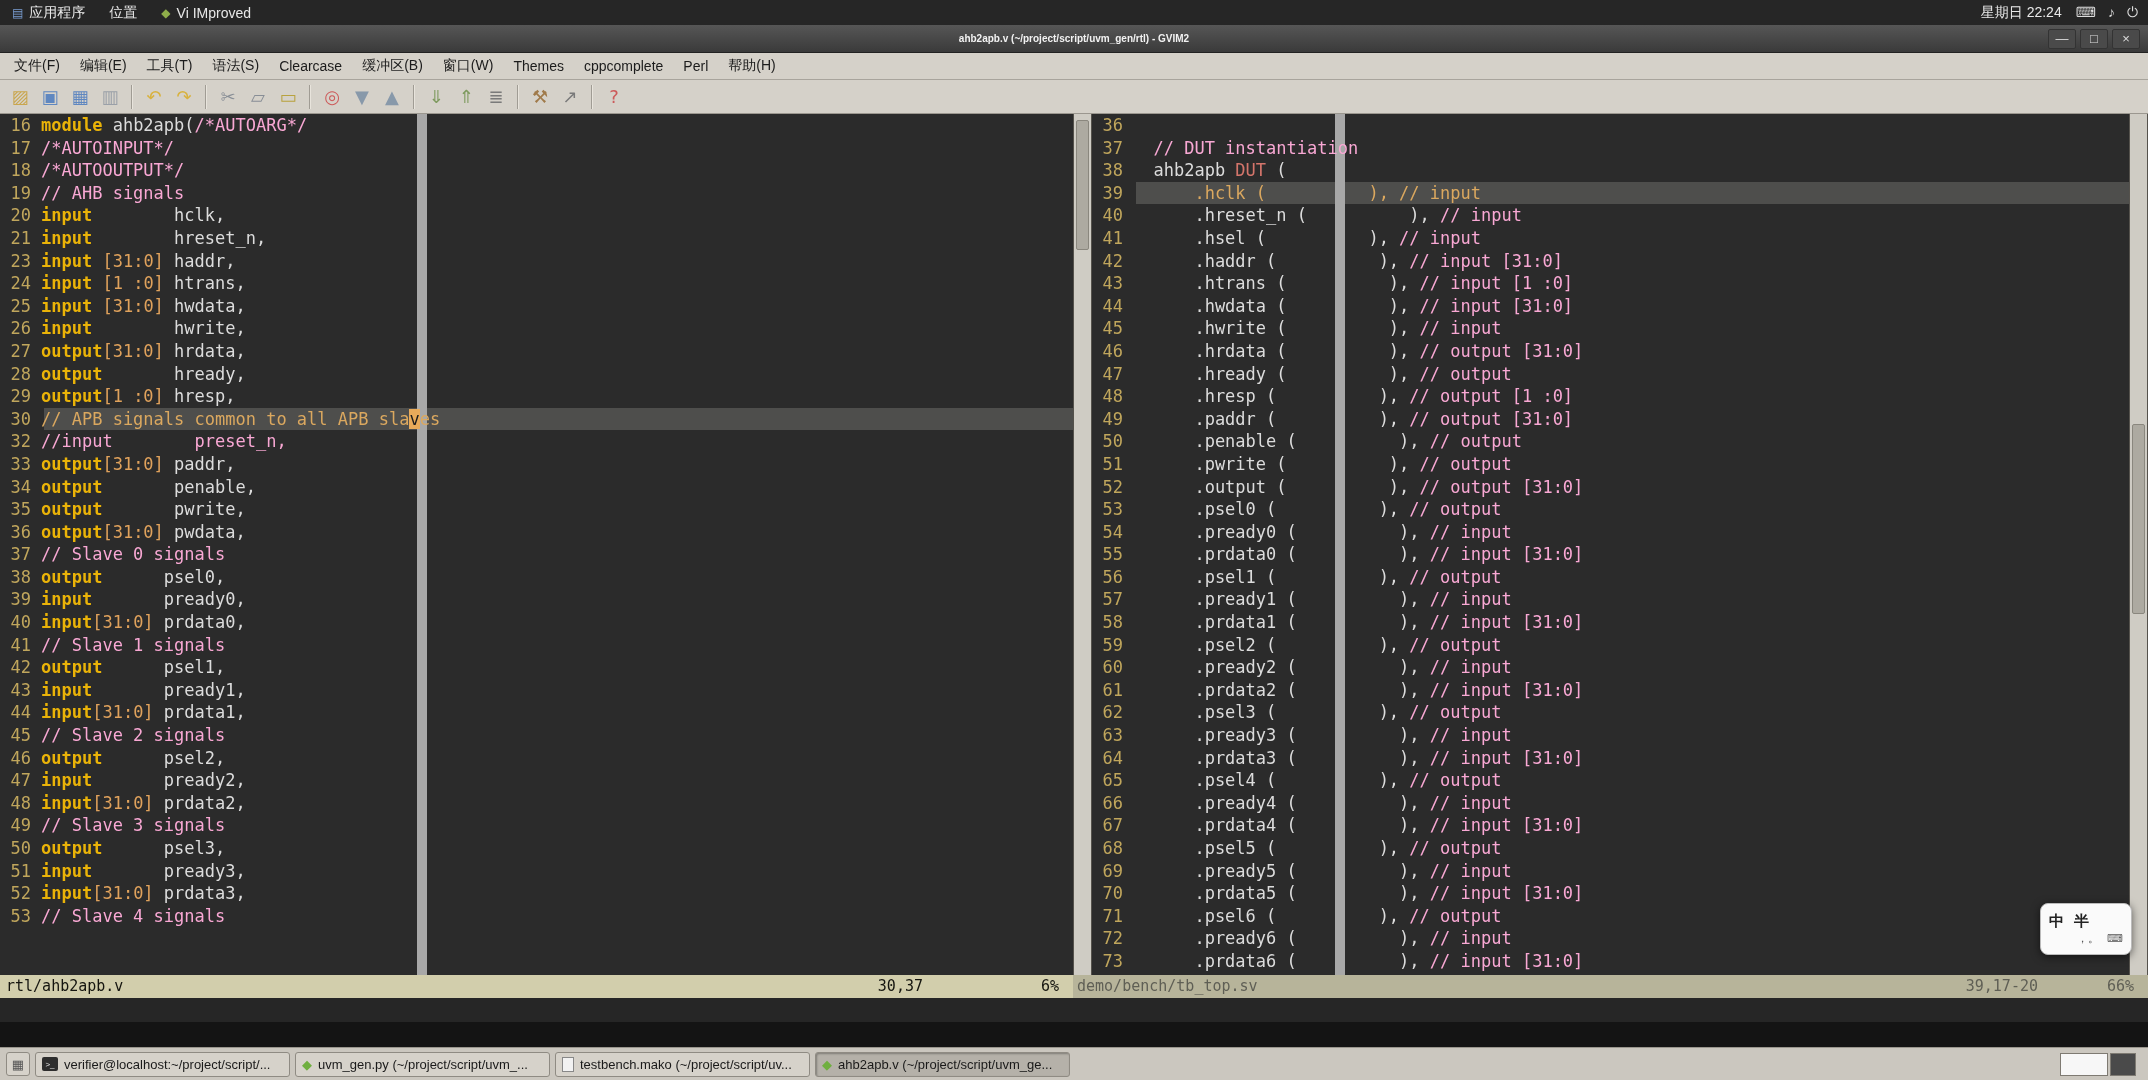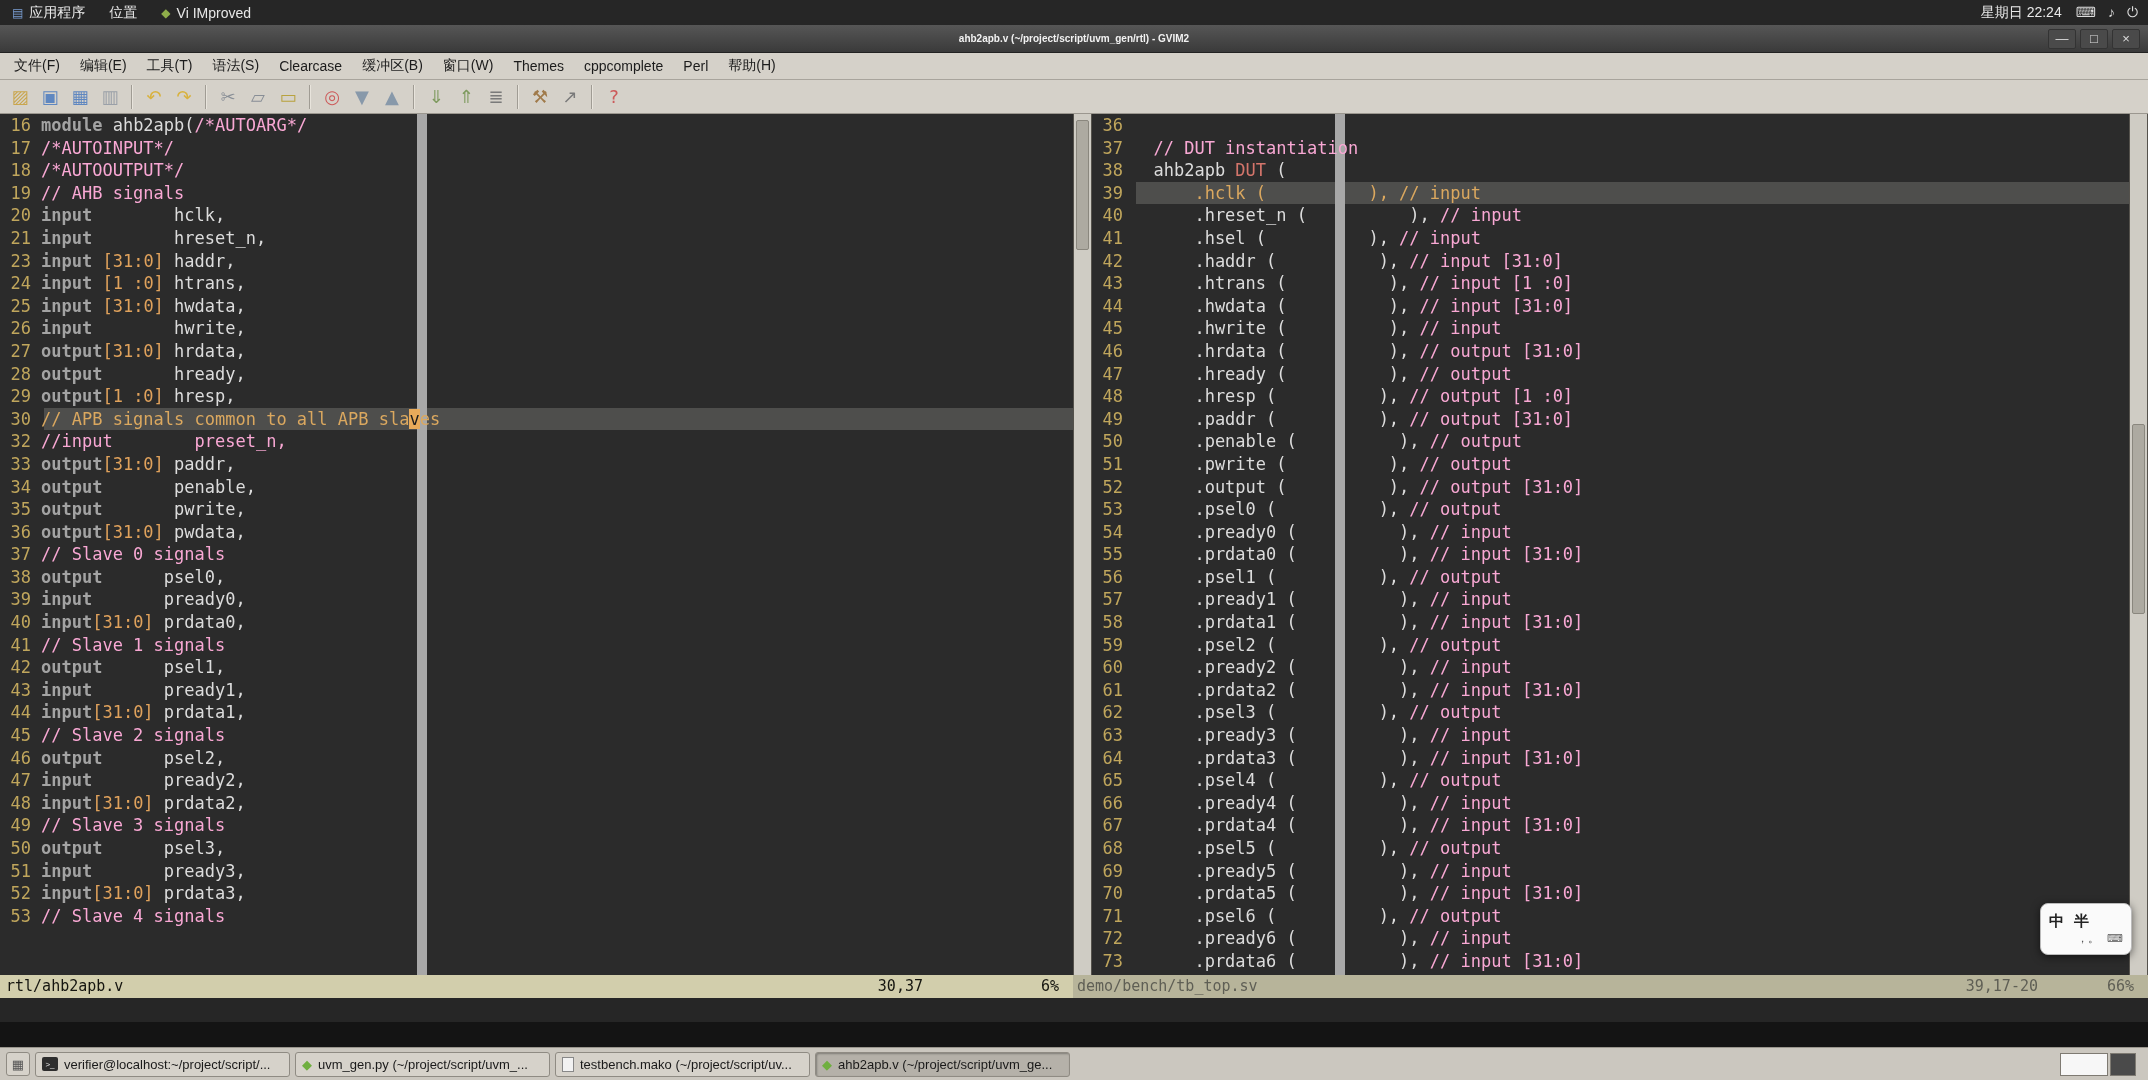--- a/index.html
+++ b/index.html
@@ -42,21 +42,21 @@
             font-family:"DejaVu Sans Mono", monospace; font-size:17px; }
   .pane { position:relative; overflow:hidden; background:#2b2b2b; }
   .pane-left  { width:1073px; }
   .pane-right { width:1037px; }
   .lines { position:relative; }
   .line { display:flex; height:22.6px; line-height:22.6px; }
   .ln   { flex:none; width:31px; margin-right:10px; padding-left:8px; text-align:right;
           color:#c0a65c; position:relative; z-index:3; }
   .code { flex:1; white-space:pre; position:relative; z-index:3; color:#dcdcdc; }
   .line.cur { background:linear-gradient(to right, transparent 0px, transparent 44px, #4e4e4c 44px); }
-  .sg-kw   { color:#a3a3a3; font-weight:bold; }
+  .sg-kw   { color:#eab308; font-weight:bold; }
   .sg-cm   { color:#f9a8d4; }
   .sg-rng  { color:#e0a25c; }
   .sg-pl   { color:#dcdcdc; }
   .sg-dut  { color:#d4756b; }
   .sg-clfg { color:#dba85f; }
   .sg-cur  { background:#e8aa5a; color:#1c1c1c; }
   .sg-srch { background:#e09a52; color:#1c1c1c; }
   .ccol { position:absolute; top:0; bottom:0; width:10px; background:#a8a8a8; z-index:2; }
   .ccol-left  { left:417px; }
   .ccol-right { left:243px; }

